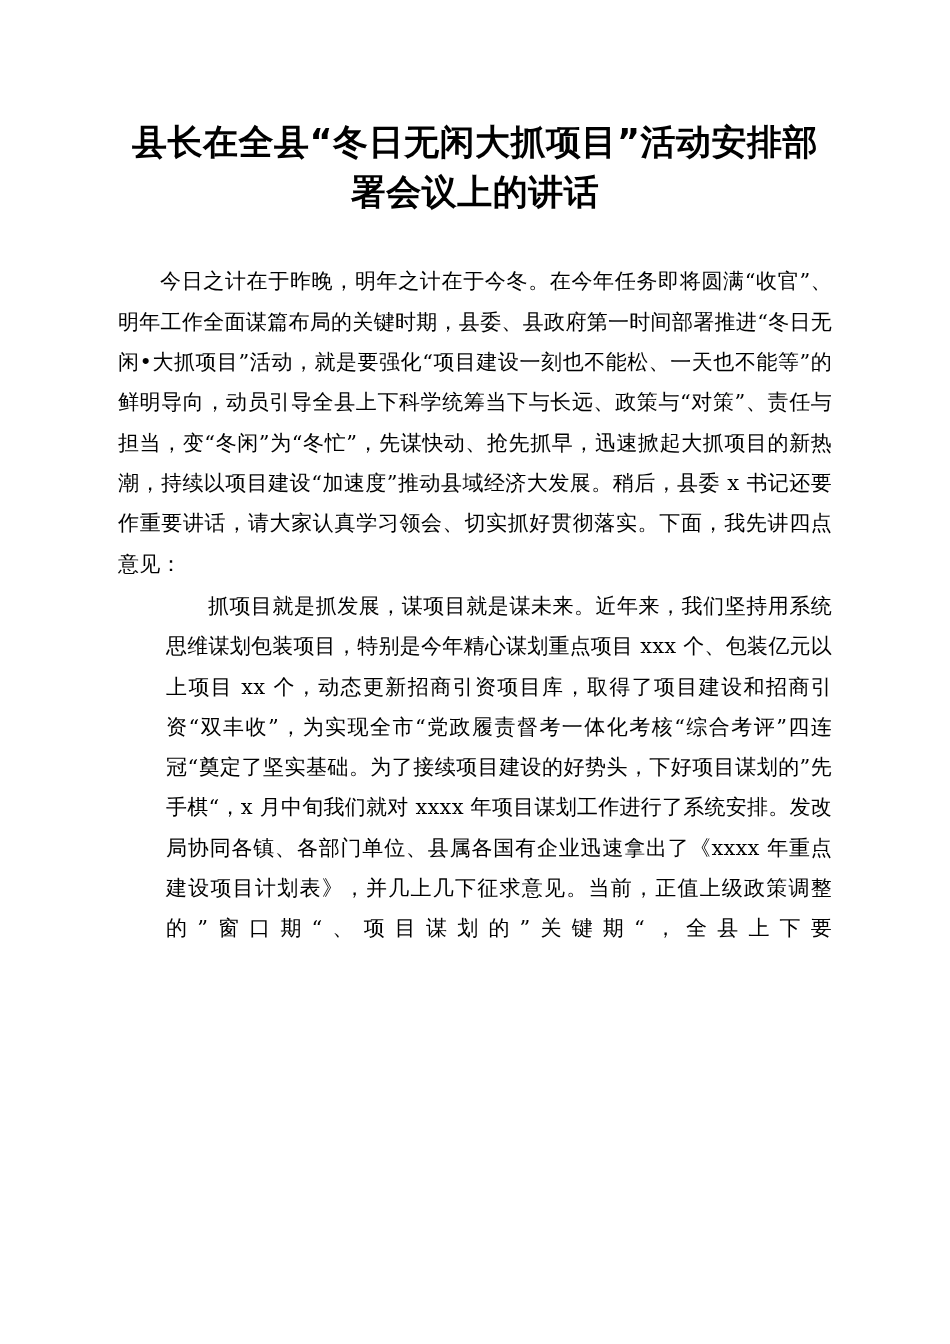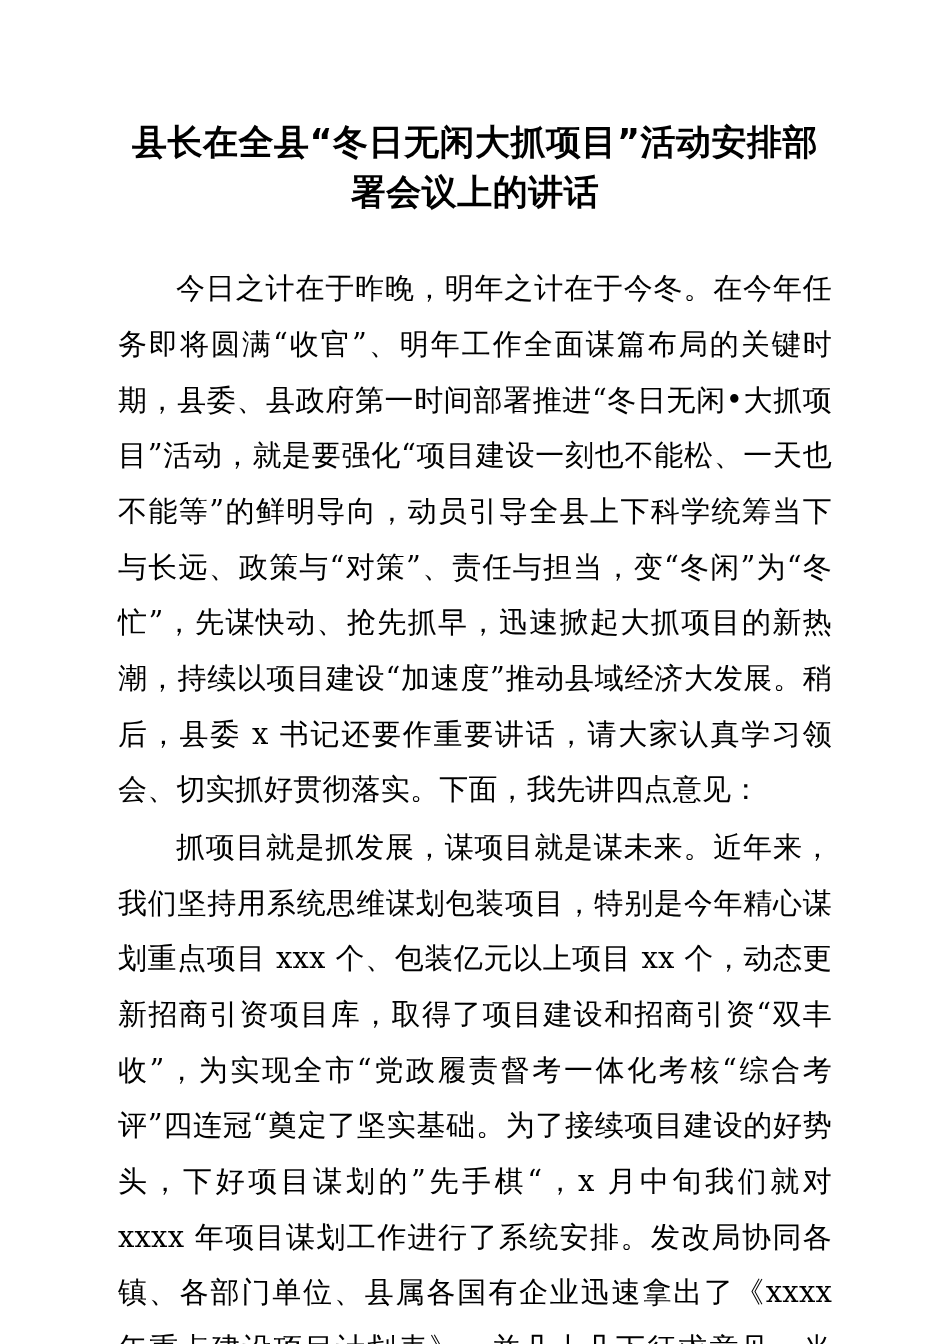--- a/index.html
+++ b/index.html
@@ -25,40 +25,41 @@
     font-family: "DejaVu Sans", "Liberation Sans", sans-serif;
     font-weight: bold;
     font-size: 35px;
     line-height: 1.42;
     text-align: center;
     letter-spacing: 0.5px;
     margin: 0 0 44px 0;
     color: #000;
   }
   .para {
-    font-size: 29px;
+    font-size: 21px;
     line-height: 1.92;
     text-align: justify;
     text-align-last: left;
     text-justify: inter-character;
     margin: 0 0 2px 0;
     text-indent: 2em;
     letter-spacing: 0.2px;
   }
   .para.heading {
     font-family: "DejaVu Sans", "Liberation Sans", sans-serif;
     font-weight: bold;
     font-size: 24.5px;
     line-height: 1.95;
     text-indent: 2em;
     text-align: left;
     margin-top: 4px;
   }
   .para.last {
     text-align-last: justify;
+    margin-left: 48px;
   }
 </style>
 </head>
 <body>
 
 <div class="page">
   <h1 class="doc-title">县长在全县“冬日无闲大抓项目”活动安排部署会议上的讲话</h1>
 
   <p class="para">今日之计在于昨晚，明年之计在于今冬。在今年任务即将圆满“收官”、明年工作全面谋篇布局的关键时期，县委、县政府第一时间部署推进“冬日无闲•大抓项目”活动，就是要强化“项目建设一刻也不能松、一天也不能等”的鲜明导向，动员引导全县上下科学统筹当下与长远、政策与“对策”、责任与担当，变“冬闲”为“冬忙”，先谋快动、抢先抓早，迅速掀起大抓项目的新热潮，持续以项目建设“加速度”推动县域经济大发展。稍后，县委 x 书记还要作重要讲话，请大家认真学习领会、切实抓好贯彻落实。下面，我先讲四点意见：</p>
 

